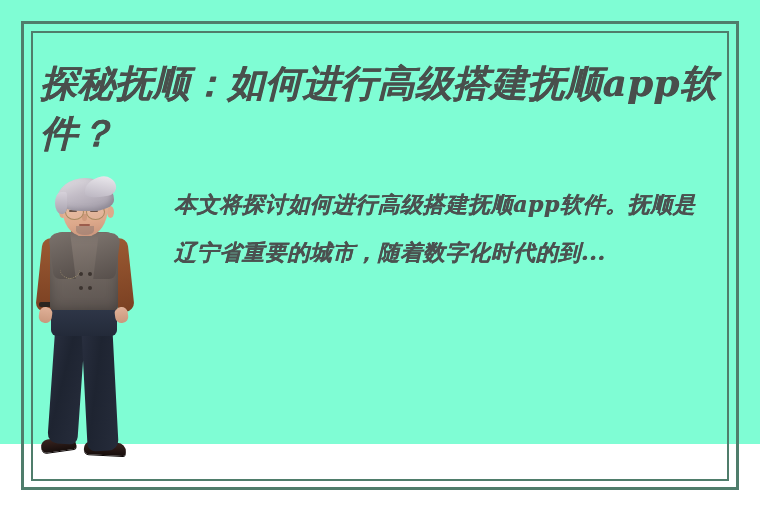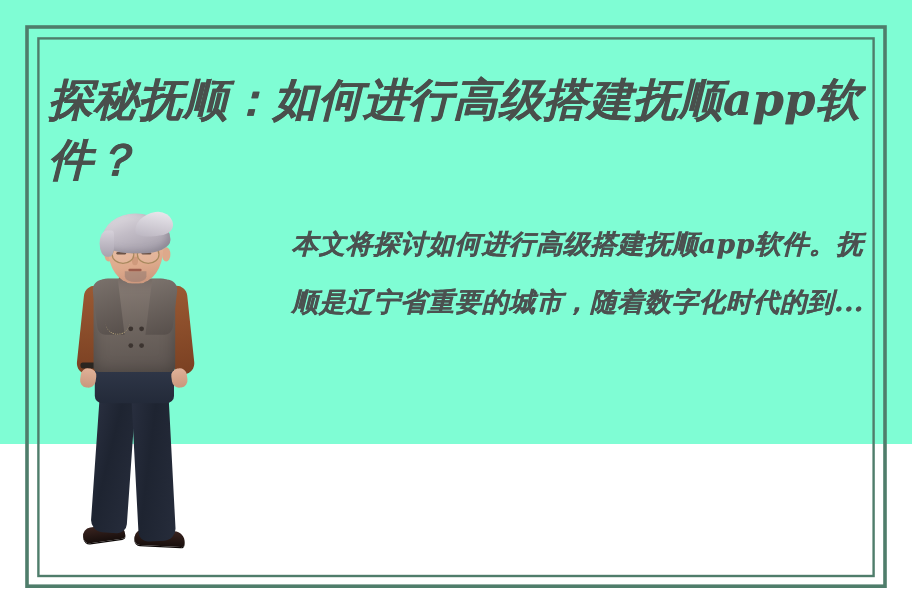--- a/index.html
+++ b/index.html
@@ -9,21 +9,21 @@
   body {
     width: 760px;
     height: 510px;
     overflow: hidden;
     font-family: "Liberation Sans", sans-serif;
   }
 
   #page {
     position: relative;
     width: 760px;
-    height: 370px;
+    height: 444px;
     background: #7FFDD4;
     box-sizing: border-box;
   }
 
   
   .frame-outer {
     position: absolute;
     left: 21px;
     top: 21px;
     width: 718px;
@@ -56,27 +56,26 @@
     line-height: 50px;
     font-style: italic;
     letter-spacing: 0.5px;
     white-space: pre-wrap;
     text-shadow: 0.5px 0 0 currentColor;
   }
 
   
   .content {
     position: absolute;
-    left: 52px;
+    left: 24px;
     top: 176px;
     width: 694px;
     height: 300px;
     display: flex;
     align-items: flex-start;
-    gap: 41px;
   }
 
   .figure {
     position: relative;
     width: 150px;
     height: 300px;
     flex: 0 0 150px;
   }
 
   .summary {

